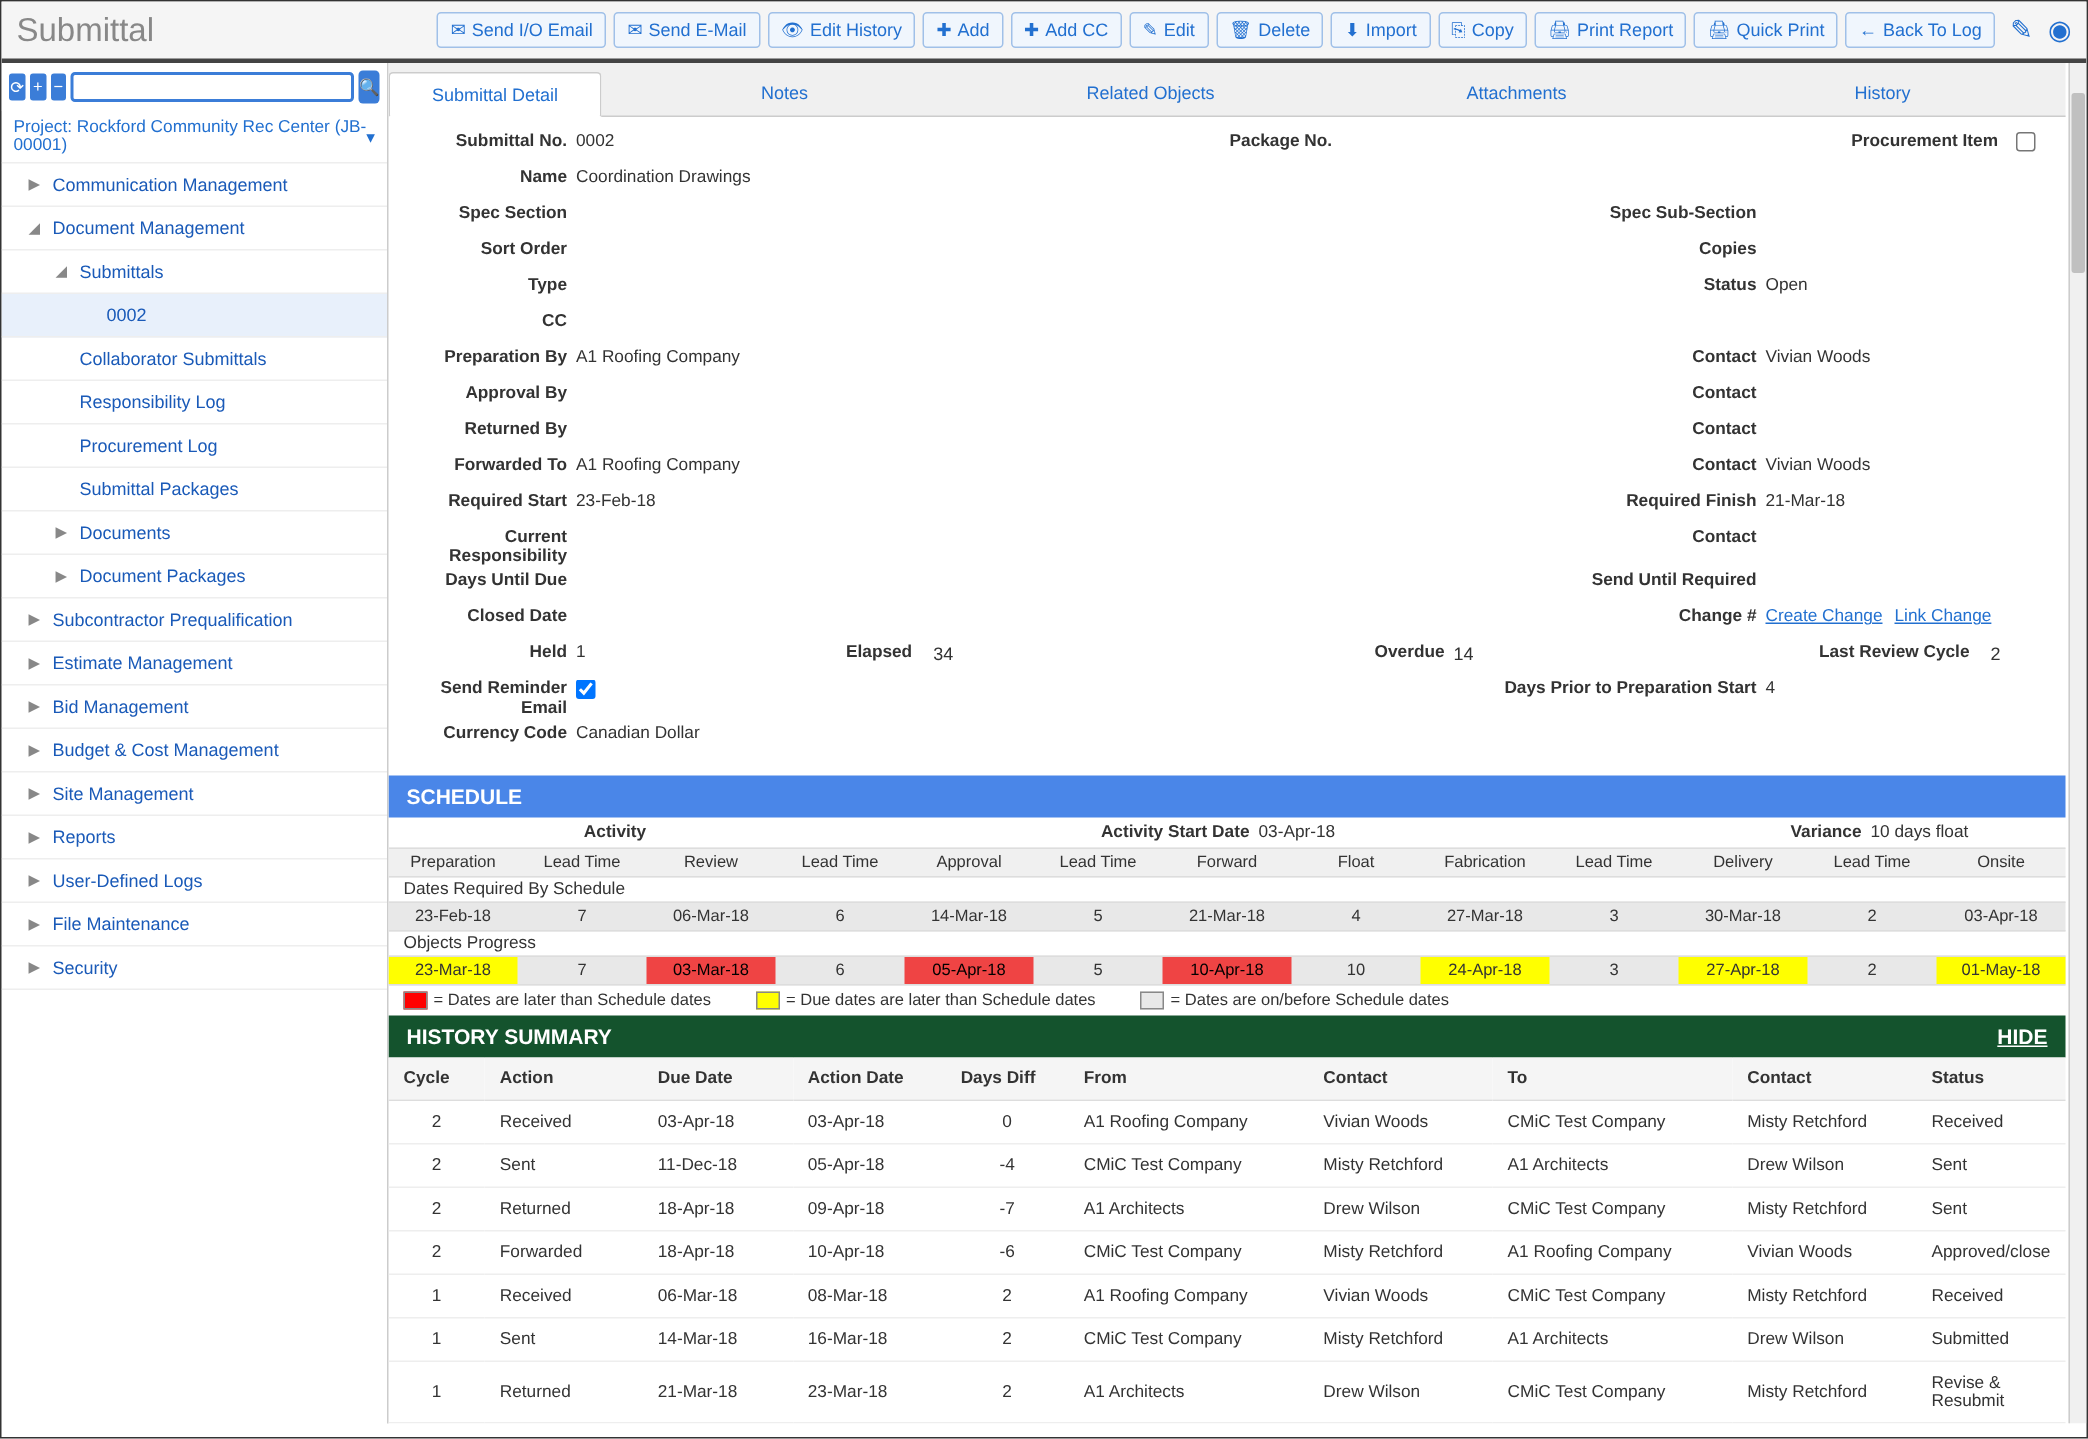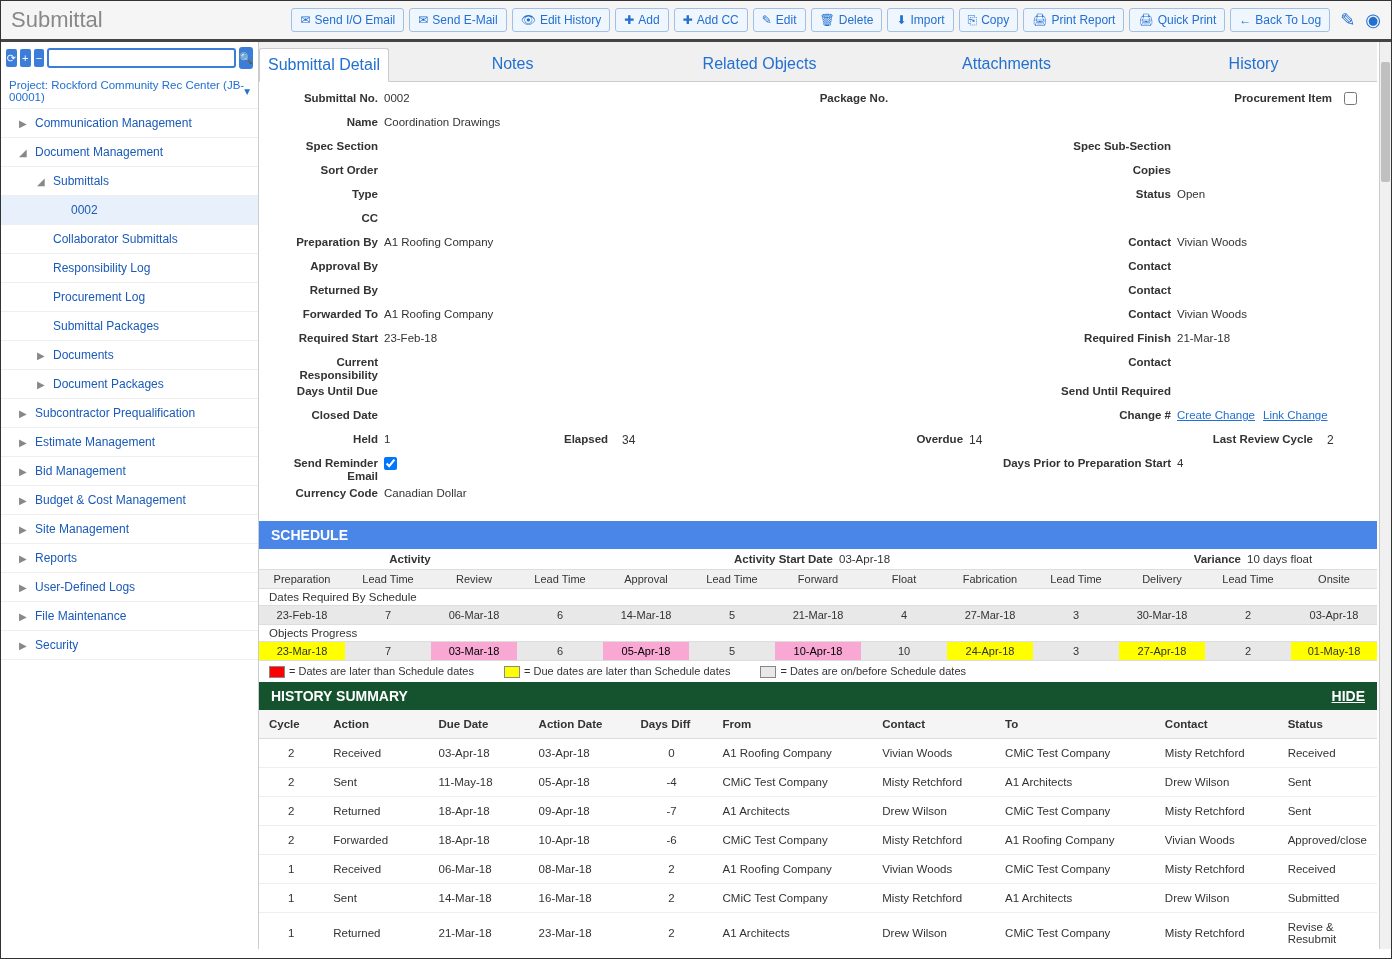--- a/index.html
+++ b/index.html
@@ -17,36 +17,36 @@
 .project-row { color: #2270d0; padding: 5px 8px; font-size: 11.5px; border-bottom: 1px solid #eee; cursor: pointer; display: flex; align-items: center; justify-content: space-between; }
 .nav-item { color: #1a5ab8; padding: 7px 8px 7px 18px; border-bottom: 1px solid #eee; cursor: pointer; font-size: 12px; display: flex; align-items: center; gap: 6px; }
 .nav-item .caret { color: #888; font-size: 10px; width: 10px; display: inline-block; }
 .nav-sub { padding-left: 36px; }
 .nav-sub2 { padding-left: 54px; }
 .nav-active { background: #e8f0fb; }
 .content { flex: 1; overflow-y: auto; position: relative; padding-right: 14px; }
 .scrollind { position: absolute; right: 0; top: 0; width: 12px; height: 100%; background: #f0f0f0; border-left: 1px solid #ccc; }
 .scrollthumb { position: absolute; right: 1px; top: 20px; width: 9px; height: 120px; background: #c0c0c0; border-radius: 2px; }
 .tabs { display: flex; border-bottom: 1px solid #ccc; background: #f0f0f0; padding-top: 6px; }
-.tab { padding: 7px 8px; color: #2270d0; cursor: pointer; font-size: 16px; }
+.tab { padding: 7px 28px; color: #2270d0; cursor: pointer; font-size: 12px; }
 .tab.active { background: #fff; border: 1px solid #ccc; border-bottom: 1px solid #fff; margin-bottom: -1px; border-radius: 3px 3px 0 0; }
 .detail-grid { padding: 10px 20px; }
 .row { display: flex; margin-bottom: 4px; min-height: 20px; }
 .lbl { width: 105px; text-align: right; color: #333; font-size: 11.5px; padding-right: 6px; font-weight: bold;}
 .val { min-width: 200px; color: #333; font-size: 11.5px; }
 .lbl2 { text-align: right; color: #333; font-size: 11.5px; padding-right: 6px; font-weight: bold; margin-left: auto; width: 150px;}
 .val2 { width: 180px; font-size: 11.5px; }
 .link { color: #2270d0; text-decoration: underline; cursor: pointer; margin-right: 8px; }
 .section-hdr { background: #4a86e8; color: #fff; font-weight: bold; padding: 6px 12px; font-size: 14px; }
 .sched-row { display: flex; align-items: center; padding: 4px 10px; font-size: 11.5px; }
 .sched-hdr-row { display: flex; background: #f0f0f0; border-bottom: 1px solid #ddd; border-top: 1px solid #ddd; font-size: 11px; }
 .sched-cell { flex: 1; text-align: center; padding: 3px 2px; }
 .sched-label { font-size: 11.5px; padding: 2px 10px; }
 .yellow { background: #ffff00; }
-.red { background: #f9a8d4; color: #000; }
+.red { background: #ef4444; color: #000; }
 .legend { display: flex; gap: 30px; padding: 4px 10px; font-size: 11px; align-items: center; }
 .legend-box { width: 16px; height: 12px; display: inline-block; border: 1px solid #888; vertical-align: middle; margin-right: 4px; }
 .hist-hdr { background: #14532d; color: #fff; font-weight: bold; padding: 6px 12px; font-size: 14px; display: flex; justify-content: space-between; }
 .hist-hide { text-decoration: underline; cursor: pointer; }
 .hist-table { width: 100%; border-collapse: collapse; font-size: 11.5px; }
 .hist-table th { text-align: left; padding: 8px 10px; background: #f5f5f5; border-bottom: 1px solid #ddd; font-weight: bold; }
 .hist-table td { padding: 8px 10px; border-bottom: 1px solid #eee; }
 .chk { width: 13px; height: 13px; }
 </style>
 </head>
@@ -355,21 +355,21 @@
             <td style="text-align: center;">0</td>
             <td>A1 Roofing Company</td>
             <td>Vivian Woods</td>
             <td>CMiC Test Company</td>
             <td>Misty Retchford</td>
             <td>Received</td>
           </tr>
           <tr>
             <td style="text-align: center;">2</td>
             <td>Sent</td>
-            <td>11-May-18</td>
+            <td>11-Dec-18</td>
             <td>05-Apr-18</td>
             <td style="text-align: center;">-4</td>
             <td>CMiC Test Company</td>
             <td>Misty Retchford</td>
             <td>A1 Architects</td>
             <td>Drew Wilson</td>
             <td>Sent</td>
           </tr>
           <tr>
             <td style="text-align: center;">2</td>

